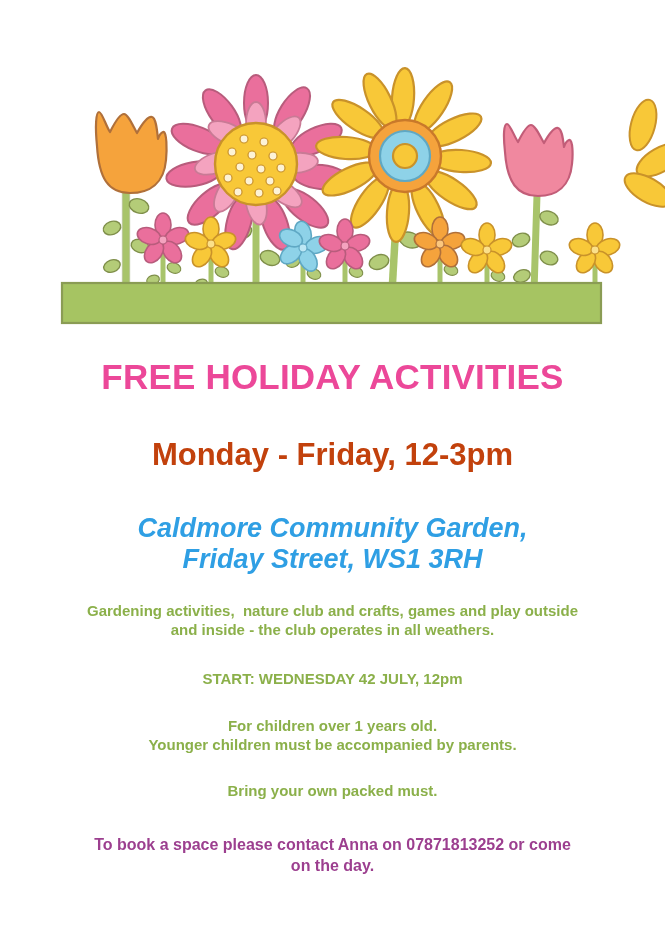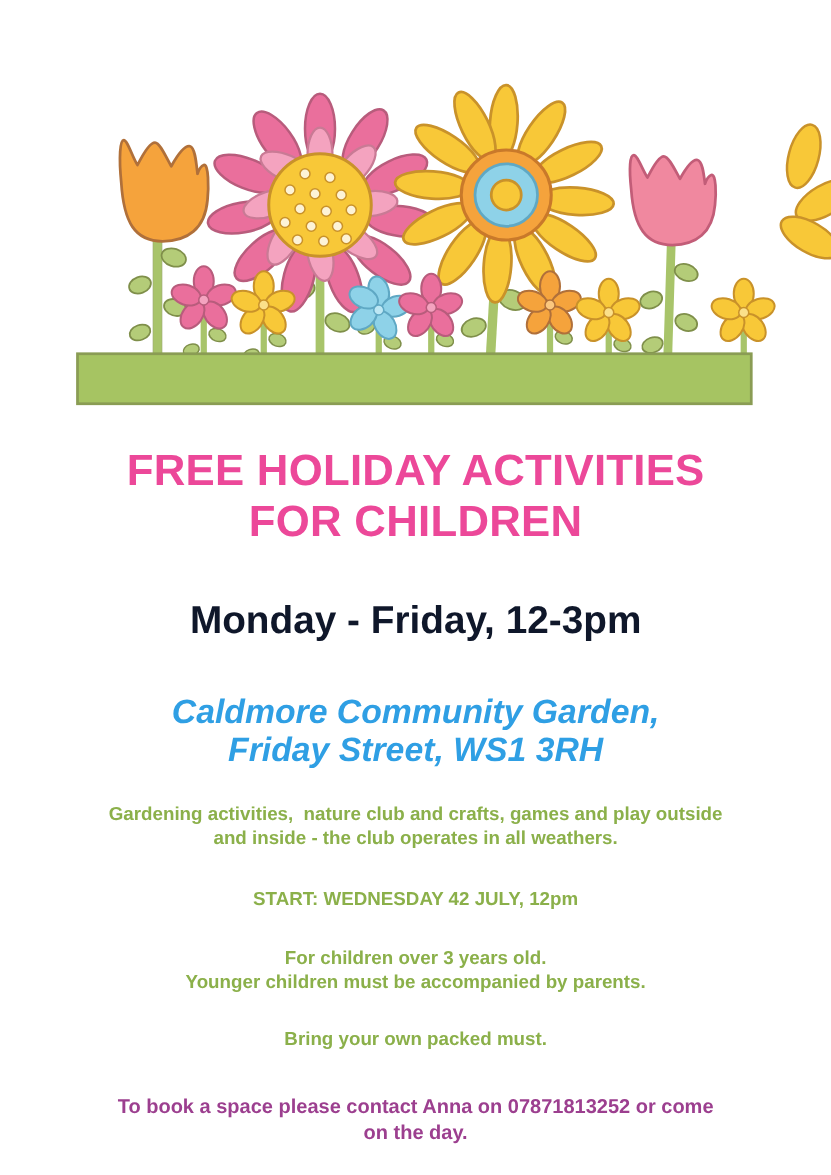--- a/index.html
+++ b/index.html
@@ -48,21 +48,21 @@
     color: #ec4899;
     font-weight: bold;
     font-size: 35px;
     line-height: 41px;
     letter-spacing: 0.2px;
     margin: 0;
     padding-top: 21px;
   }
 
   .subhead-time {
-    color: #0f172a;
+    color: #c2410c;
     font-weight: bold;
     font-size: 31px;
     line-height: 36px;
     margin: 0;
     padding-top: 40px;
   }
 
   .subhead-place {
     color: #2f9fe4;
     font-weight: bold;
@@ -330,36 +330,35 @@
       <g>
         <rect x="62" y="283" width="539" height="40" fill="#a6c462" stroke="#8a9c54" stroke-width="2.2"></rect>
       </g>
     </svg>
   </div>
 
   <div id="text-block">
 
     <h1 class="headline">
       <span>FREE HOLIDAY ACTIVITIES</span><br>
-      <span>FOR CHILDREN</span>
     </h1>
 
     <p class="subhead-time">Monday - Friday, 12-3pm</p>
 
     <p class="subhead-place">
       <span>Caldmore Community Garden,</span><br>
       <span>Friday Street, WS1 3RH</span>
     </p>
 
     <p class="body-green gap-desc">Gardening activities,  nature club and crafts, games and play outside
 and inside - the club operates in all weathers.</p>
 
     <p class="body-green gap-start">START: WEDNESDAY 42 JULY, 12pm</p>
 
-    <p class="body-green gap-age">For children over 3 years old.
+    <p class="body-green gap-age">For children over 1 years old.
 Younger children must be accompanied by parents.</p>
 
     <p class="body-green gap-lunch">Bring your own packed must.</p>
 
     <p class="booking">To book a space please contact Anna on 07871813252 or come
 on the day.</p>
 
   </div>
 </div>
 

